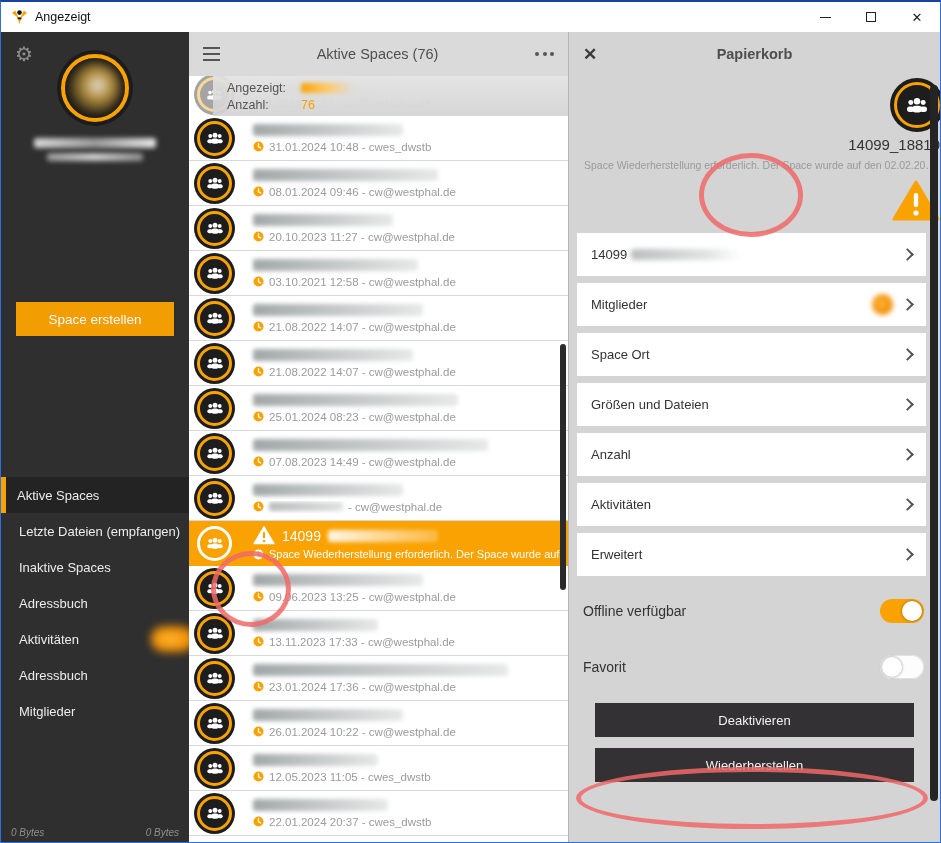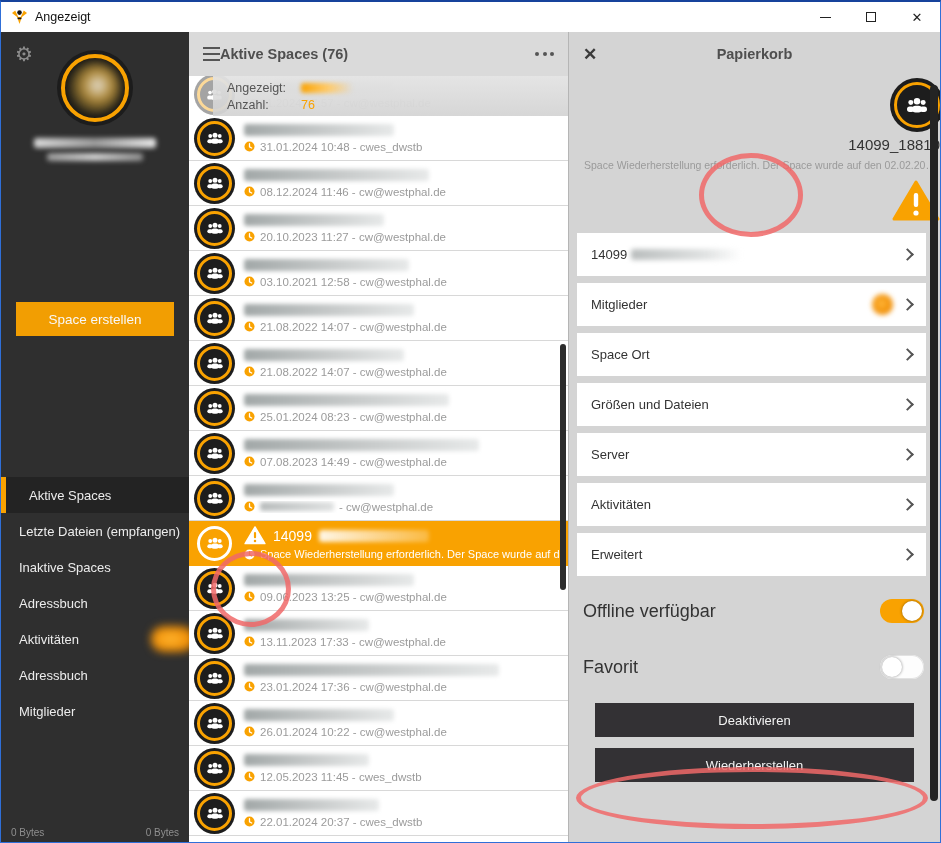--- a/index.html
+++ b/index.html
@@ -29,47 +29,47 @@
   .avatar-blur{position:absolute;inset:4px;border-radius:50%;
     background:radial-gradient(ellipse at 55% 45%,#e8e4da 0%,#b08a3a 35%,#5a4a22 60%,#191919 85%);
     filter:blur(4px);}
   .user-bars{position:absolute;top:106px;left:0;right:0;display:flex;flex-direction:column;align-items:center;gap:5px;}
   .ubar1{width:122px;height:10px;border-radius:3px;background:linear-gradient(90deg,#d8d8d8,#9a9a9a,#e6e6e6);filter:blur(2.5px);}
   .ubar2{width:96px;height:8px;border-radius:3px;background:linear-gradient(90deg,#9a9a9a,#cfcfcf,#8d8d8d);filter:blur(2.5px);}
   .create-btn{position:absolute;left:15px;right:15px;top:270px;height:34px;background:#F9A201;
     border:none;color:#fff;opacity:.97;font-size:13.5px;font-family:inherit;display:flex;align-items:center;justify-content:center;cursor:pointer;}
   .side-menu{position:absolute;top:445px;left:0;right:0;}
   .side-item{height:36px;display:flex;align-items:center;padding-left:18px;font-size:13px;color:#ececec;position:relative;cursor:pointer;}
-  .side-item.selected{background:#232323;border-left:5px solid #F9A201;padding-left:23px;}
+  .side-item.selected{background:#232323;border-left:5px solid #F9A201;padding-left:11px;}
   .side-badge{position:absolute;right:-6px;top:5px;width:44px;height:26px;border-radius:13px;
     background:radial-gradient(ellipse at 45% 50%,#ffb733,#ef8a00 65%,rgba(239,138,0,0));filter:blur(4px);}
   .side-footer{position:absolute;bottom:5px;left:10px;right:10px;display:flex;justify-content:space-between;
-    font-size:10px;color:#8f8f8f;}
+    font-size:10px;color:#8f8f8f;font-style:italic;}
   
   .middle{width:380px;background:#fff;border-right:1px solid #b5b5b5;position:relative;display:flex;flex-direction:column;flex:none;}
   .panel-header{height:44px;background:#dadada;display:flex;align-items:center;padding:0 14px;flex:none;}
   .hamburger{display:flex;flex-direction:column;gap:3.5px;cursor:pointer;}
   .hamburger i{display:block;width:17px;height:2.4px;background:#555;}
-  .mp-title{flex:1;font-weight:bold;font-size:14.5px;color:#4f4f4f;}
+  .mp-title{flex:1;text-align:center;font-weight:normal;font-size:14.5px;color:#4f4f4f;}
   .dots{display:flex;gap:3.5px;cursor:pointer;}
   .dots i{width:4px;height:4px;border-radius:50%;background:#555;}
   .list-area{position:relative;flex:1;overflow:hidden;background:#fff;}
   .list-overlay{position:absolute;top:0;left:0;right:0;height:40px;z-index:3;
     background:linear-gradient(180deg,rgba(226,226,226,.92),rgba(210,210,210,.9));
     padding:3px 14px;font-size:12.5px;color:#555;margin-left:24px;}
   .ovl-row{display:flex;height:17px;align-items:center;}
   .ovl-label{width:74px;}
   .ovl-val{color:#F9A201;}
   .ovl-blur{width:52px;height:10px;border-radius:3px;
     background:linear-gradient(90deg,#f9a201,#ffc966,rgba(249,162,1,0));filter:blur(2px);}
   .ghost-row{position:absolute;top:-5px;left:0;right:0;height:46px;opacity:.4;z-index:1;
     display:flex;align-items:center;padding:0 8px;}
   .rows{position:absolute;top:40px;left:0;right:0;z-index:2;}
   .space-row{height:45px;border-bottom:1px solid #d8d8d8;display:flex;align-items:center;
-    padding:0 8px;background:#fff;cursor:pointer;}
+    padding:0 8px;background:#fff;cursor:pointer;gap:9px;}
   .sp-avatar{width:35px;height:35px;border-radius:50%;flex:none;background:#1d1d1d;border:3px solid #F9A201;
     box-shadow:0 0 0 3px #1d1d1d;display:flex;align-items:center;justify-content:center;}
   .space-row.selected{background:#F9A201;border-bottom:1px solid #F9A201;}
   .space-row.selected .sp-avatar{background:transparent;border-color:#fff;box-shadow:none;}
   .sp-main{margin-left:12px;flex:1;min-width:0;}
   .sp-blur{height:12px;border-radius:3px;margin-bottom:5px;
     background:linear-gradient(90deg,#a2a8a8,#c9cccc 55%,#e7e9e9);filter:blur(2px);}
   .sp-sub{display:flex;align-items:center;gap:5px;font-size:11.5px;color:#9b9b9b;white-space:nowrap;overflow:hidden;}
   .space-row.selected .sp-sub{color:#fff;font-size:11px;}
   .sp-titleline{display:flex;align-items:center;gap:7px;margin-bottom:3px;}
@@ -96,21 +96,21 @@
     padding:0 14px;font-size:13px;color:#333;cursor:pointer;}
   .chev{width:9px;height:9px;border-right:2px solid #555;border-top:2px solid #555;
     transform:rotate(45deg);margin-left:auto;flex:none;}
   .info-row .chev.after-badge{margin-left:10px;}
   .row-blur{width:110px;height:11px;border-radius:3px;margin-left:4px;
     background:linear-gradient(90deg,#b9bdbd,#e2e4e4 70%,rgba(226,228,228,0));filter:blur(2.5px);}
   .row-badge{width:21px;height:21px;border-radius:50%;margin-left:auto;
     background:radial-gradient(circle at 45% 45%,#ffb63a,#ef8a00 70%);filter:blur(2.5px);}
   .rp-toggles{padding:8px 16px 0 14px;}
   .toggle-row{display:flex;align-items:center;height:40px;margin-bottom:16px;}
-  .toggle-label{font-size:18px;color:#333;}
+  .toggle-label{font-size:14px;color:#333;}
   .toggle{width:44px;height:24px;border-radius:12px;position:relative;margin-left:auto;cursor:pointer;}
   .toggle.on{background:#F9A201;}
   .toggle.off{background:#fdfdfd;box-shadow:inset 0 0 0 1px #e2e2e2;}
   .knob{position:absolute;top:2px;width:20px;height:20px;border-radius:50%;background:#fff;
     box-shadow:0 0 3px rgba(0,0,0,.45);}
   .toggle.on .knob{right:2px;}
   .toggle.off .knob{left:2px;}
   .rp-buttons{padding:0 26px;margin-top:2px;}
   .dark-btn{height:34px;background:#333134;color:#f2f2f2;font-size:13px;font-family:inherit;border:none;
     width:100%;display:flex;align-items:center;justify-content:center;margin-bottom:11px;cursor:pointer;text-align:right;}
@@ -276,21 +276,21 @@
    </g>
                 </svg>
               </div>
               <div class="sp-main">
                 <div class="sp-blur" style="width: 185px;"></div>
                 <div class="sp-sub">
                   <svg width="11" height="11" viewBox="0 0 12 12" style="flex:none">
    <circle cx="6" cy="6" r="5.5" fill="#F9A201"></circle>
    <path d="M6 3 L6 6.4 L8.4 7.6" stroke="#fff" stroke-width="1.4" fill="none" stroke-linecap="round"></path>
                   </svg>
-                  <span>08.12.2024 11:46 - cw@westphal.de</span>
+                  <span>08.01.2024 09:46 - cw@westphal.de</span>
                 </div>
               </div>
             </div>
             <div class="space-row">
               <div class="sp-avatar">
                 <svg width="20" height="20" viewBox="0 0 24 24">
    <g fill="#fff">
      <circle cx="6.3" cy="9.6" r="2.3"></circle>
                     <circle cx="17.7" cy="9.6" r="2.3"></circle>
                     <circle cx="12" cy="8.6" r="3"></circle>
@@ -597,21 +597,21 @@
    </g>
                 </svg>
               </div>
               <div class="sp-main">
                 <div class="sp-blur" style="width: 125px;"></div>
                 <div class="sp-sub">
                   <svg width="11" height="11" viewBox="0 0 12 12" style="flex:none">
    <circle cx="6" cy="6" r="5.5" fill="#F9A201"></circle>
    <path d="M6 3 L6 6.4 L8.4 7.6" stroke="#fff" stroke-width="1.4" fill="none" stroke-linecap="round"></path>
                   </svg>
-                  <span>12.05.2023 11:45 - cwes_dwstb</span>
+                  <span>12.05.2023 11:05 - cwes_dwstb</span>
                 </div>
               </div>
             </div>
             <div class="space-row">
               <div class="sp-avatar">
                 <svg width="20" height="20" viewBox="0 0 24 24">
    <g fill="#fff">
      <circle cx="6.3" cy="9.6" r="2.3"></circle>
                     <circle cx="17.7" cy="9.6" r="2.3"></circle>
                     <circle cx="12" cy="8.6" r="3"></circle>
@@ -677,21 +677,21 @@
           </div>
           <div class="info-row">
             <span>Space Ort</span>
             <span class="chev"></span>
           </div>
           <div class="info-row">
             <span>Größen und Dateien</span>
             <span class="chev"></span>
           </div>
           <div class="info-row">
-            <span>Server</span>
+            <span>Anzahl</span>
             <span class="chev"></span>
           </div>
           <div class="info-row">
             <span>Aktivitäten</span>
             <span class="chev"></span>
           </div>
           <div class="info-row">
             <span>Erweitert</span>
             <span class="chev"></span>
           </div>

